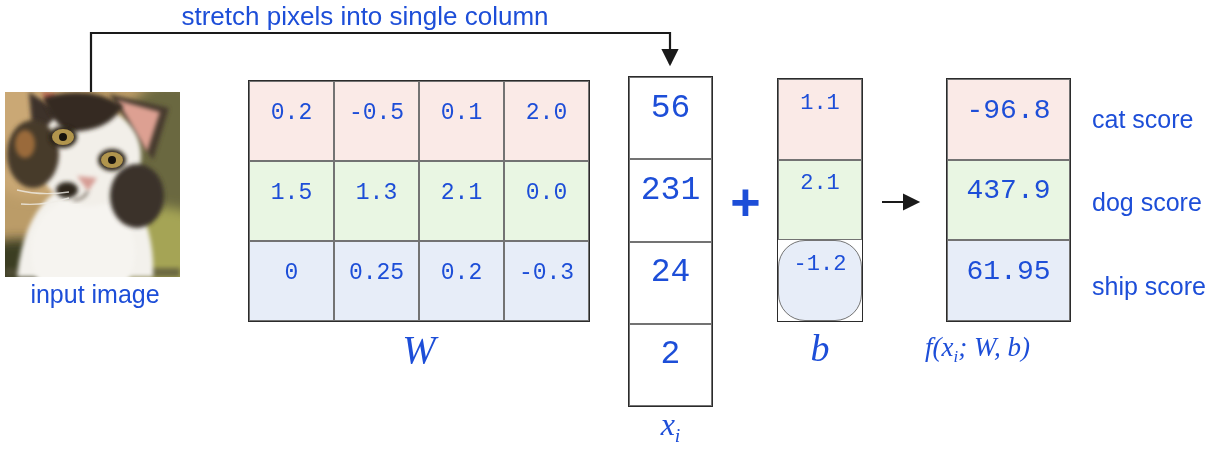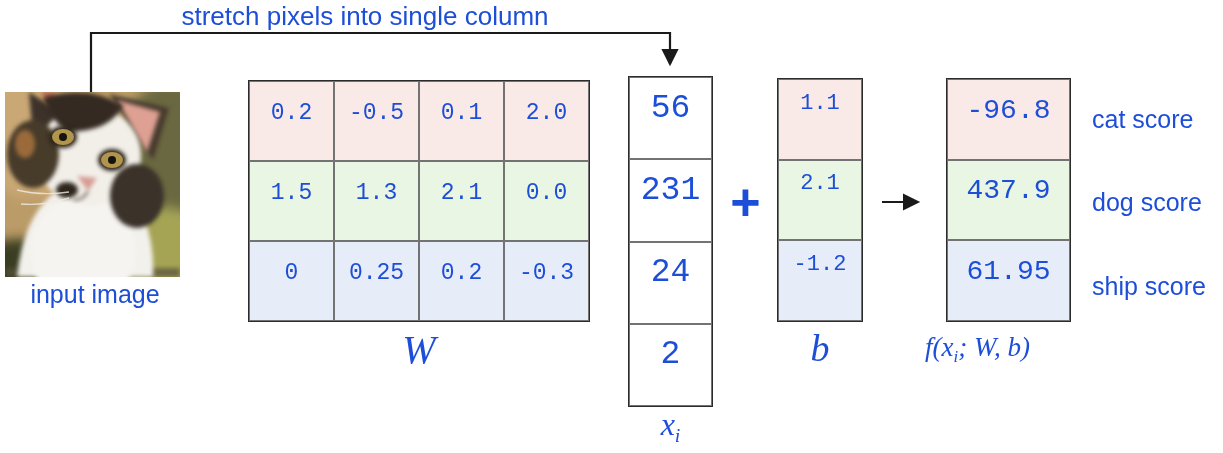--- a/index.html
+++ b/index.html
@@ -152,21 +152,21 @@
     <div class="cell">24</div>
     <div class="cell">2</div>
   </div>
   <div class="x-label math"><span>x</span><sub>i</sub></div>
 
   <div class="plus-sign">+</div>
 
   <div class="b-col">
     <div class="cell" style="background-color: rgb(250, 234, 231);">1.1</div>
     <div class="cell" style="background-color: rgb(233, 246, 227);">2.1</div>
-    <div class="cell" style="background-color: rgb(231, 237, 248);">-1.2</div>
+    <div class="cell" style="background-color: rgb(231, 237, 248); border-radius: 27px;">-1.2</div>
   </div>
   <div class="b-label math">b</div>
 
   <div class="f-col">
     <div class="cell" style="background-color: rgb(250, 234, 231);">-96.8</div>
     <div class="cell" style="background-color: rgb(233, 246, 227);">437.9</div>
     <div class="cell" style="background-color: rgb(231, 237, 248);">61.95</div>
   </div>
   <div class="f-label math"><span>f(x</span><sub>i</sub><span>; W, b)</span></div>
 

